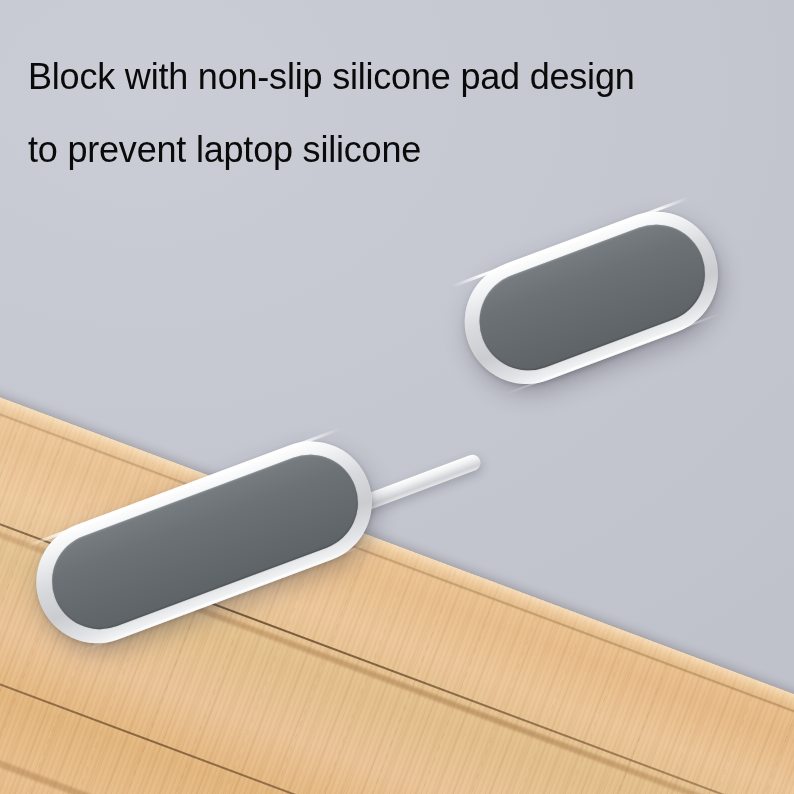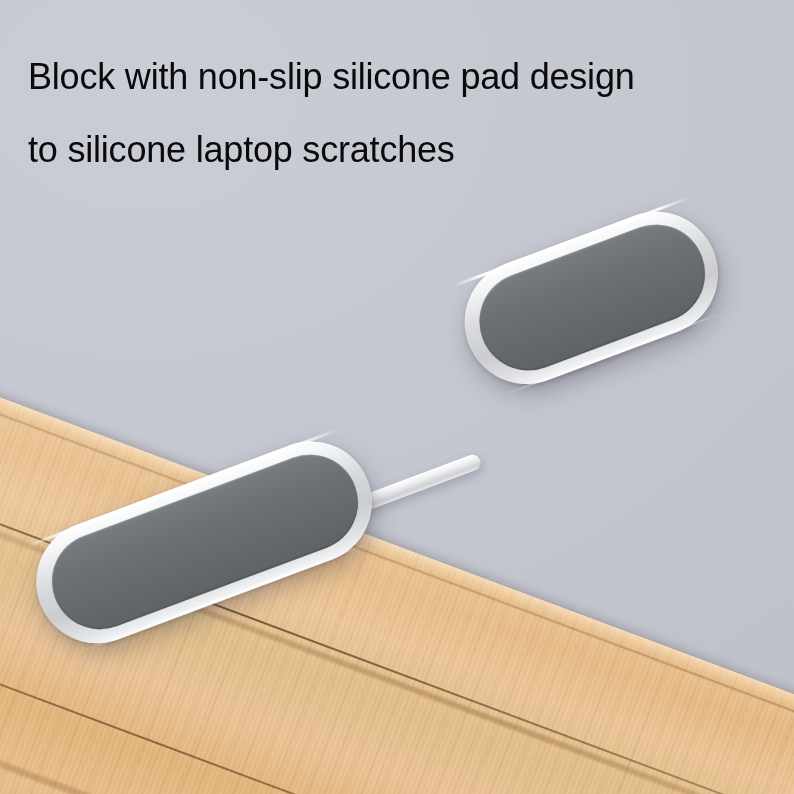--- a/index.html
+++ b/index.html
@@ -246,16 +246,16 @@
   </div>
 
   <div class="block" id="block-right">
     <div class="topglint"></div>
     <div class="pad"></div>
     <div class="botglint"></div>
   </div>
 
   <div class="caption">
     <span class="ln">Block with non-slip silicone pad design</span>
-    <span class="ln">to silicone laptop scratches</span>
+    <span class="ln">to prevent laptop silicone</span>
   </div>
 
 </div>
 
 </body></html>

